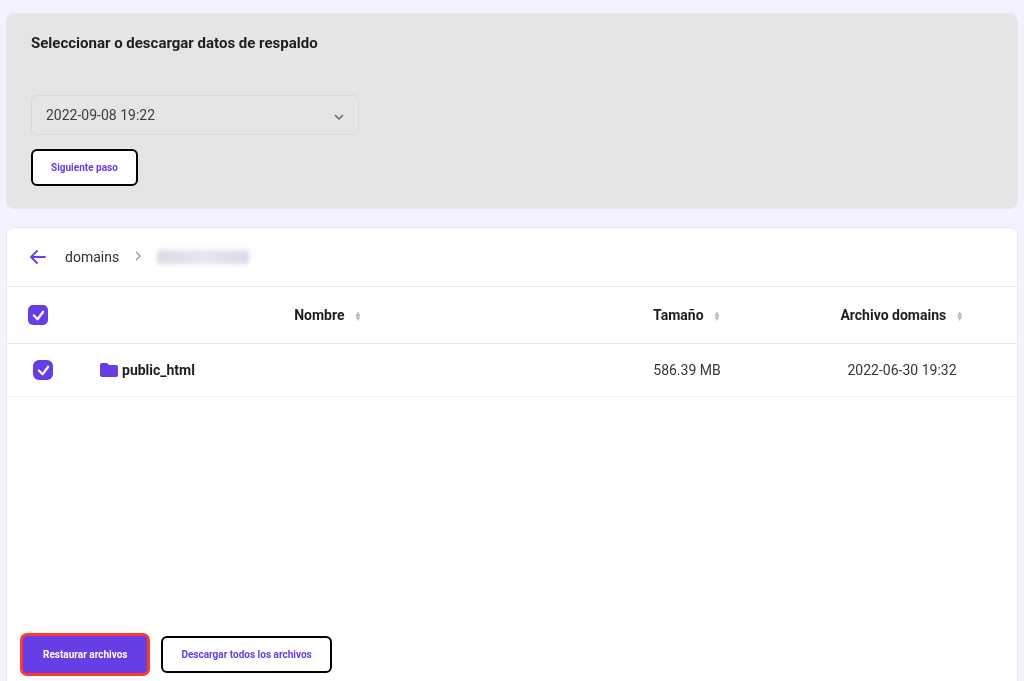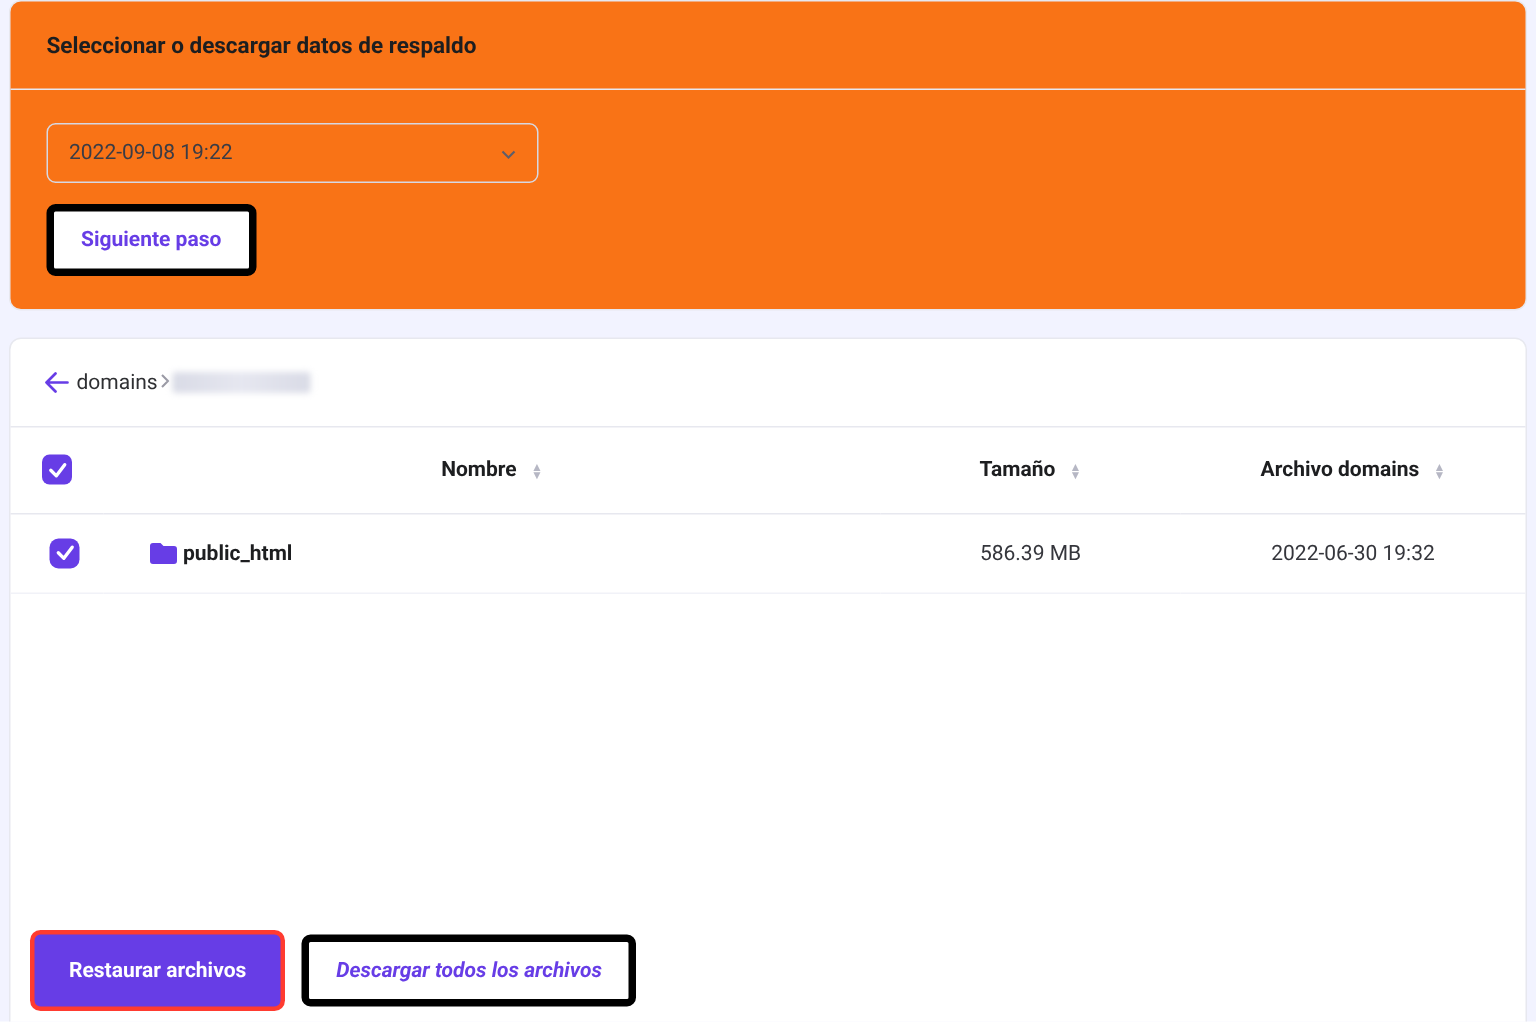--- a/index.html
+++ b/index.html
@@ -5,24 +5,24 @@
   * { box-sizing: border-box; margin: 0; padding: 0; font-family: -apple-system, BlinkMacSystemFont, "Segoe UI", Roboto, Arial, sans-serif; }
   body {
     background: #f2f3ff;
     width: 1024px;
     height: 681px;
     padding: 0;
     color: #1d1e20;
   }
 
   .card {
-    background: #f97316;
+    background: #e5e5e5;
     border: 1px solid #e7e8ef;
     border-radius: 8px;
-    margin: 0 6px 18px 6px;
+    margin: 13px 6px 18px 6px;
   }
 
   .card-header {
     padding: 20px 24px;
     border-bottom: 1px solid #e7e8ef;
     font-size: 15px;
     font-weight: 700;
     color: #1d1e20;
   }
 
@@ -44,29 +44,29 @@
   }
   .select-wrap .caret {
     color: #5e5e6a;
   }
 
   .btn {
     display: inline-flex;
     align-items: center;
     justify-content: center;
     border-radius: 6px;
-    font-size: 14px;
+    font-size: 10px;
     font-weight: 700;
     cursor: pointer;
     padding: 11px 18px;
-    border: 5px solid #000000;
+    border: 2px solid #000000;
     background: #ffffff;
     color: #673de6;
   }
-  .btn + .btn { margin-left: 14px; font-style: italic; }
+  .btn + .btn { margin-left: 14px; }
 
   .btn-primary {
     background: #673de6;
     border-color: #673de6;
     color: #ffffff;
     justify-content: center;
   }
   .btn-primary-highlight {
     box-shadow: 0 0 0 3px #ff3b30;
     border-radius: 4px;
@@ -82,21 +82,21 @@
     border-radius: 8px;
     margin: 0 6px;
     min-height: 465px;
     display: flex;
     flex-direction: column;
   }
 
   .breadcrumb {
     display: flex;
     align-items: center;
-    gap: 2px;
+    gap: 16px;
     padding: 18px 20px;
     border-bottom: 1px solid #e7e8ef;
     font-size: 14px;
   }
   .breadcrumb .back {
     color: #673de6;
     width: 22px;
     height: 22px;
     display: flex;
     align-items: center;

